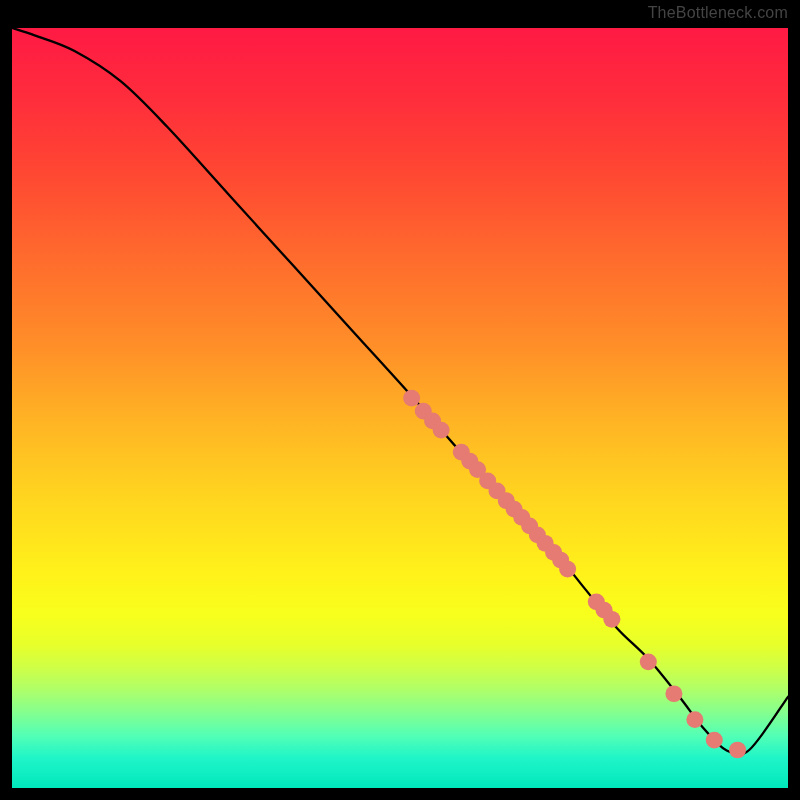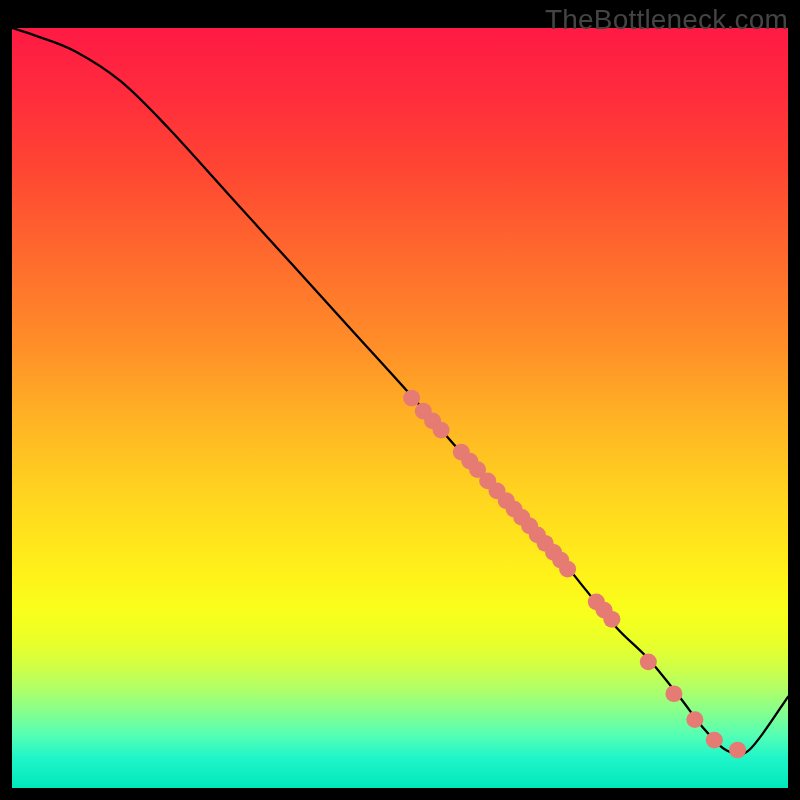--- a/index.html
+++ b/index.html
@@ -9,21 +9,21 @@
     background: #000;
     position: relative;
     font-family: Arial, sans-serif;
     overflow: hidden;
   }
   .watermark {
     position: absolute;
     top: 4px;
     right: 12px;
     color: #444;
-    font-size: 28px;
+    font-size: 16px;
     font-weight: normal;
     z-index: 10;
     letter-spacing: 0.2px;
   }
   .plot-area {
     position: absolute;
     left: 12px;
     top: 28px;
     width: 776px;
     height: 760px;

